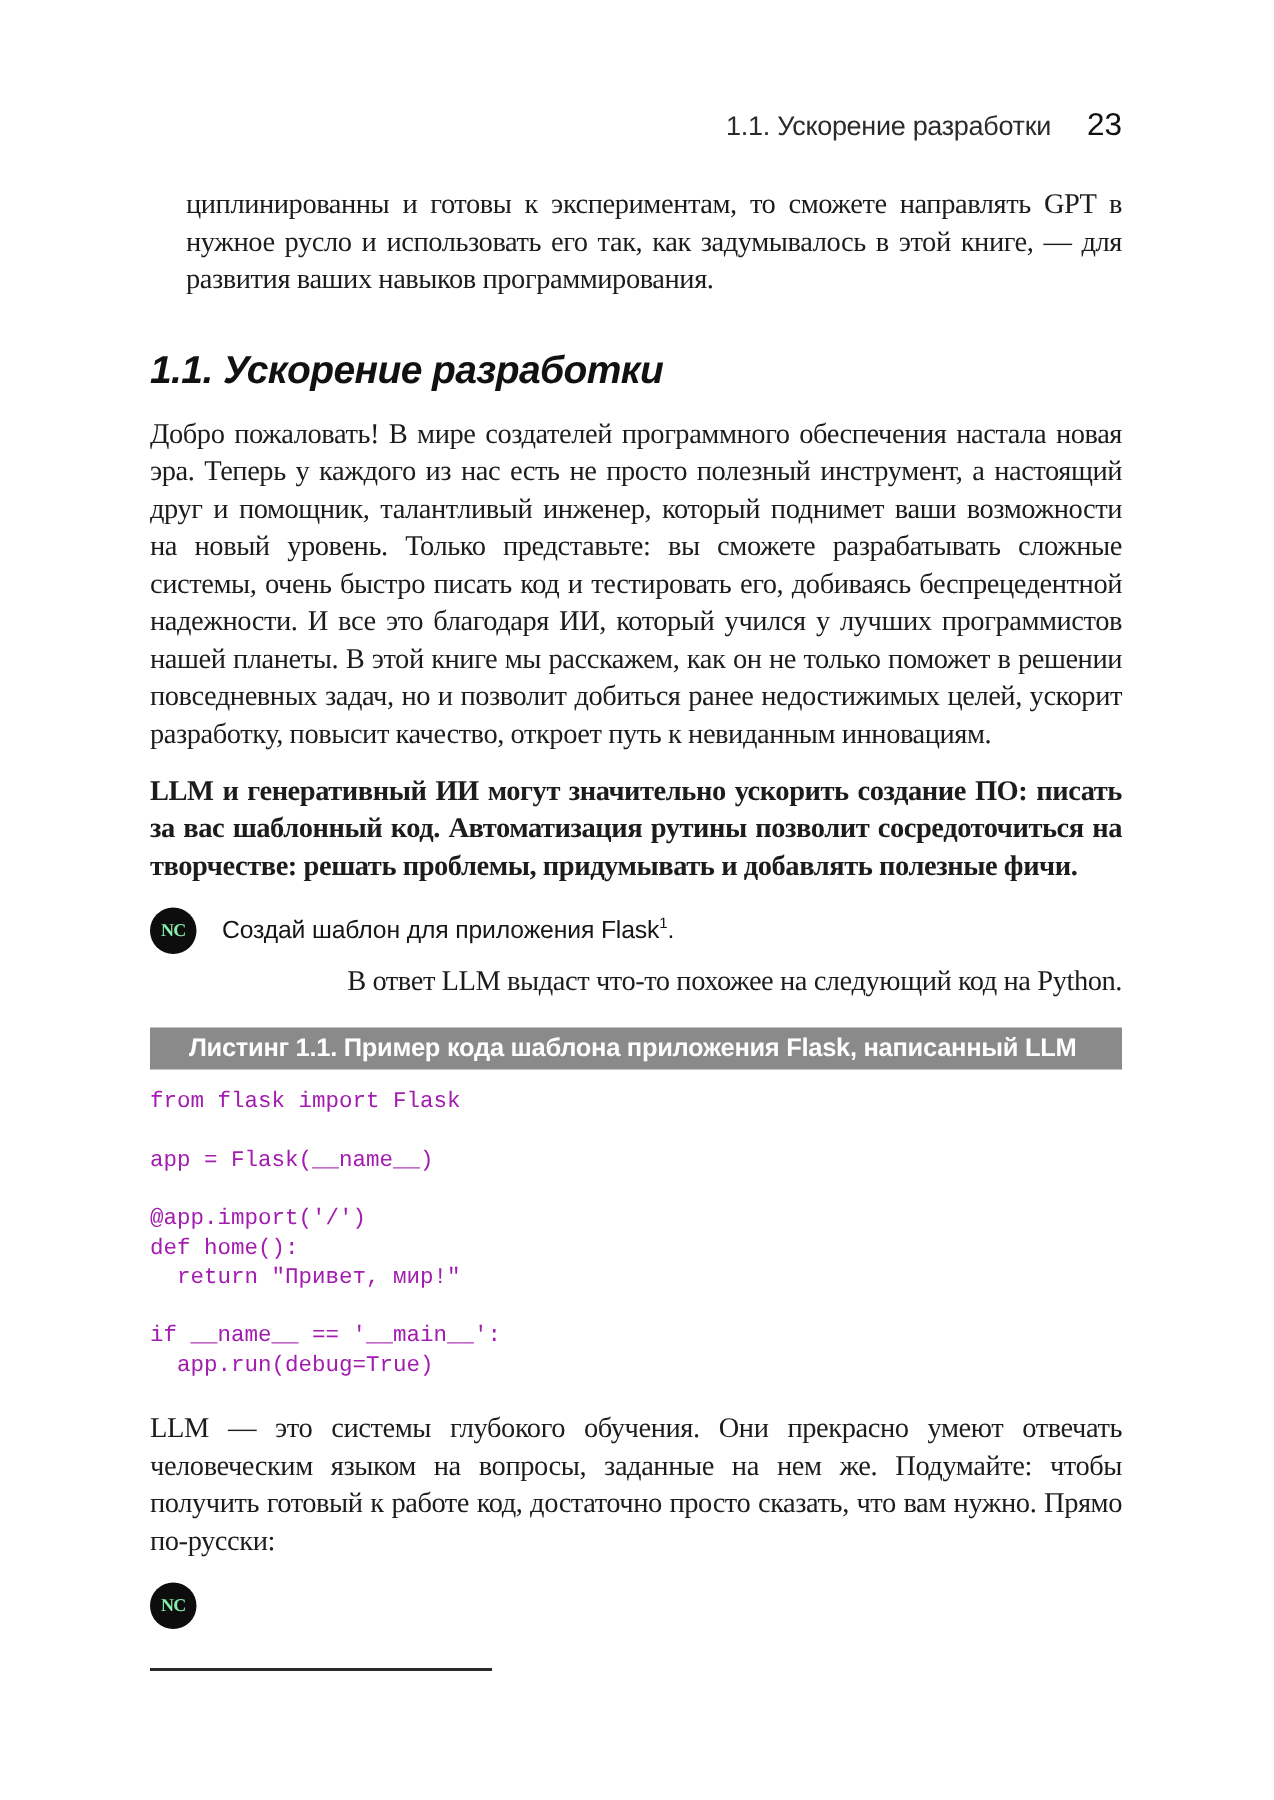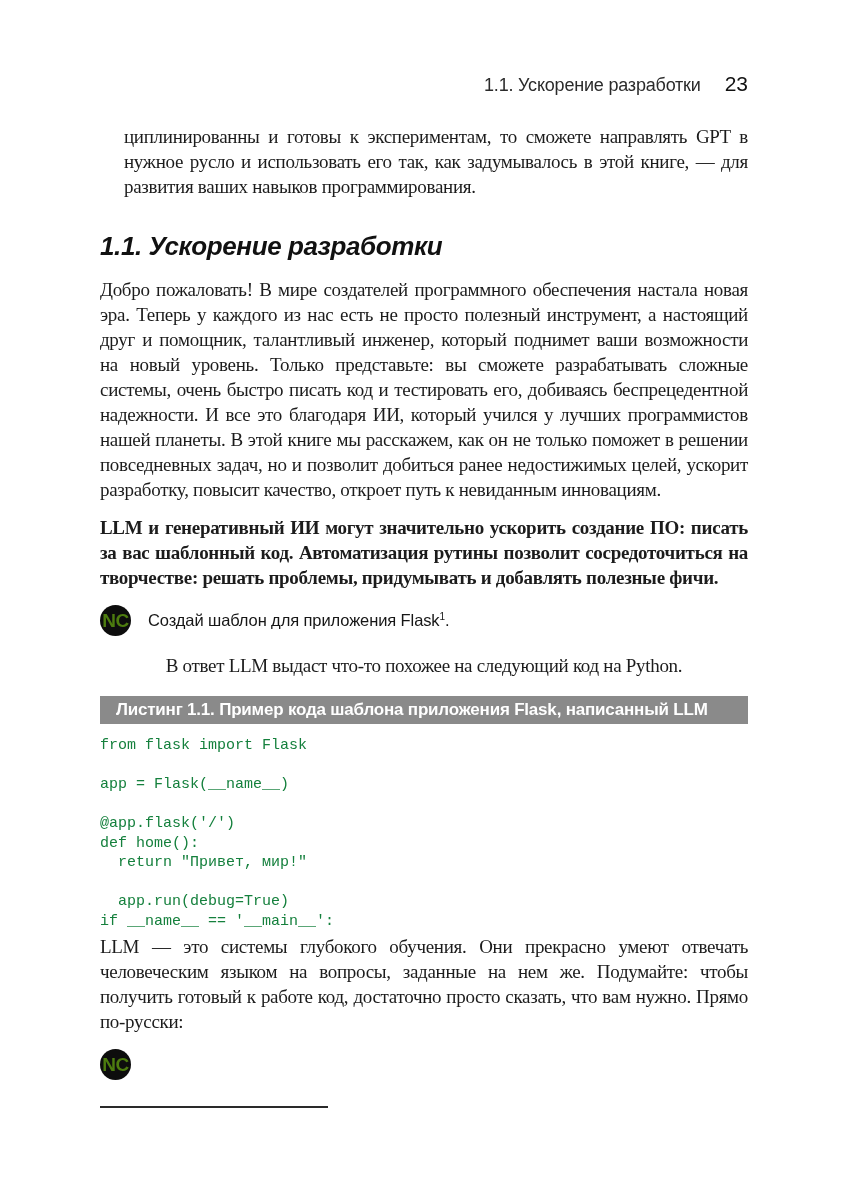--- a/index.html
+++ b/index.html
@@ -30,50 +30,50 @@
   .section-heading{
     font-family:"Liberation Sans", sans-serif;
     font-weight:bold;font-style:italic;
     font-size:26px;letter-spacing:-0.4px;color:#111;
     margin:32px 0 0 0;
   }
 
   .p1{margin-top:15px;}
   .p2{margin-top:13px;font-weight:bold;}
   .p3{margin-top:13px;}
-  .p4{margin-top:17px;text-align:center;}
-  .p5{margin-top:3px;}
+  .p4{margin-top:6px;text-align:right;}
+  .p5{margin-top:20px;}
 
   
   .prompt-row{display:flex;align-items:center;margin-top:15px;}
   .nc-badge{
     flex:0 0 auto;width:31px;height:31px;border-radius:50%;
-    background:#0d0d0d;color:#4d7c0f;
-    font-family:Liberation Sans, sans-serif;font-weight:bold;font-size:19px;
+    background:#0d0d0d;color:#86efac;
+    font-family:Liberation Serif, serif;font-weight:bold;font-size:12px;
     display:flex;align-items:center;justify-content:center;
     letter-spacing:-0.5px;
   }
   .prompt-text{
     font-family:"Liberation Sans", sans-serif;
     font-size:16.5px;color:#161616;margin-left:17px;letter-spacing:-0.1px;
   }
   .prompt-text sup{font-size:10px;line-height:0;}
 
   
   .listing-caption{
     margin-top:18px;height:28px;line-height:28px;
     background:#8a8a8a;color:#ffffff;
     font-family:"Liberation Sans", sans-serif;font-weight:bold;font-size:17px;
-    padding-left:16px;letter-spacing:-0.2px;
+    padding-left:26px;letter-spacing:-0.2px;
     box-sizing:border-box;width:648px;
   }
   .code-block{
     margin-top:12px;
     font-family:"Liberation Mono","DejaVu Sans Mono", monospace;
-    font-size:15px;color:#15803d;
+    font-size:15px;color:#a21caf;
   }
   .code-line{white-space:pre;min-height:19.5px;line-height:19.5px;}
 
   
   .footnote-rule{
     margin-top:26px;width:228px;height:0;
     border-top:2px solid #2a2a2a;
   }
   .footnote{
     margin-top:6px;font-size:17px;line-height:21px;letter-spacing:-0.3px;color:#1c1c1c;
@@ -106,26 +106,26 @@
 
     <p class="para p4">В ответ LLM выдаст что-то похожее на следующий код на Python.</p>
 
     <div class="listing-caption">Листинг 1.1. Пример кода шаблона приложения Flask, написанный LLM</div>
 
     <div class="code-block">
       <div class="code-line">from flask import Flask</div>
       <div class="code-line"></div>
       <div class="code-line">app = Flask(__name__)</div>
       <div class="code-line"></div>
-      <div class="code-line">@app.flask('/')</div>
+      <div class="code-line">@app.import('/')</div>
       <div class="code-line">def home():</div>
       <div class="code-line">  return "Привет, мир!"</div>
       <div class="code-line"></div>
+      <div class="code-line">if __name__ == '__main__':</div>
       <div class="code-line">  app.run(debug=True)</div>
-      <div class="code-line">if __name__ == '__main__':</div>
     </div>
 
     <p class="para p5">LLM — это системы глубокого обучения. Они прекрасно умеют отвечать человеческим языком на вопросы, заданные на нем же. Подумайте: чтобы получить готовый к работе код, достаточно просто сказать, что вам нужно. Прямо по-русски:</p>
 
     <div class="prompt-row">
       <span class="nc-badge">NC</span>
     </div>
 
     <div class="footnote-rule"></div>
     <div class="footnote"></div>

